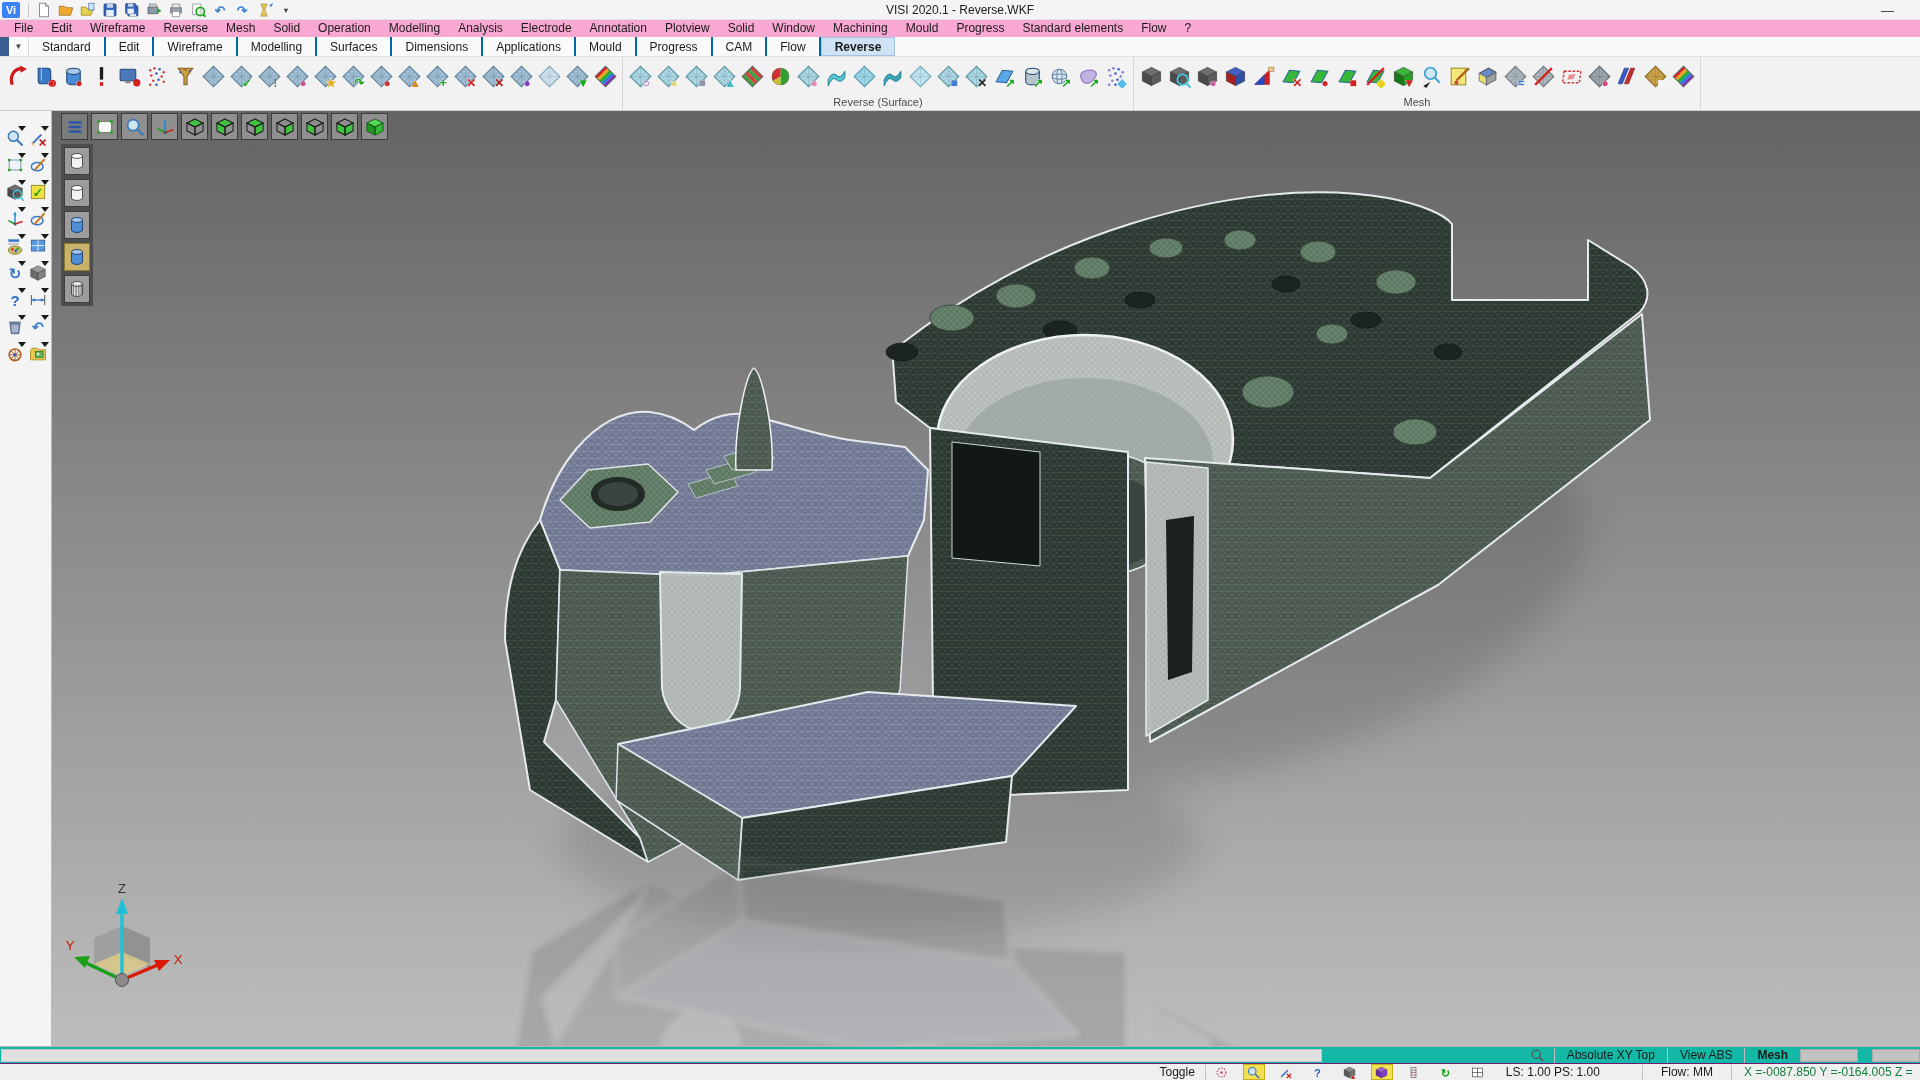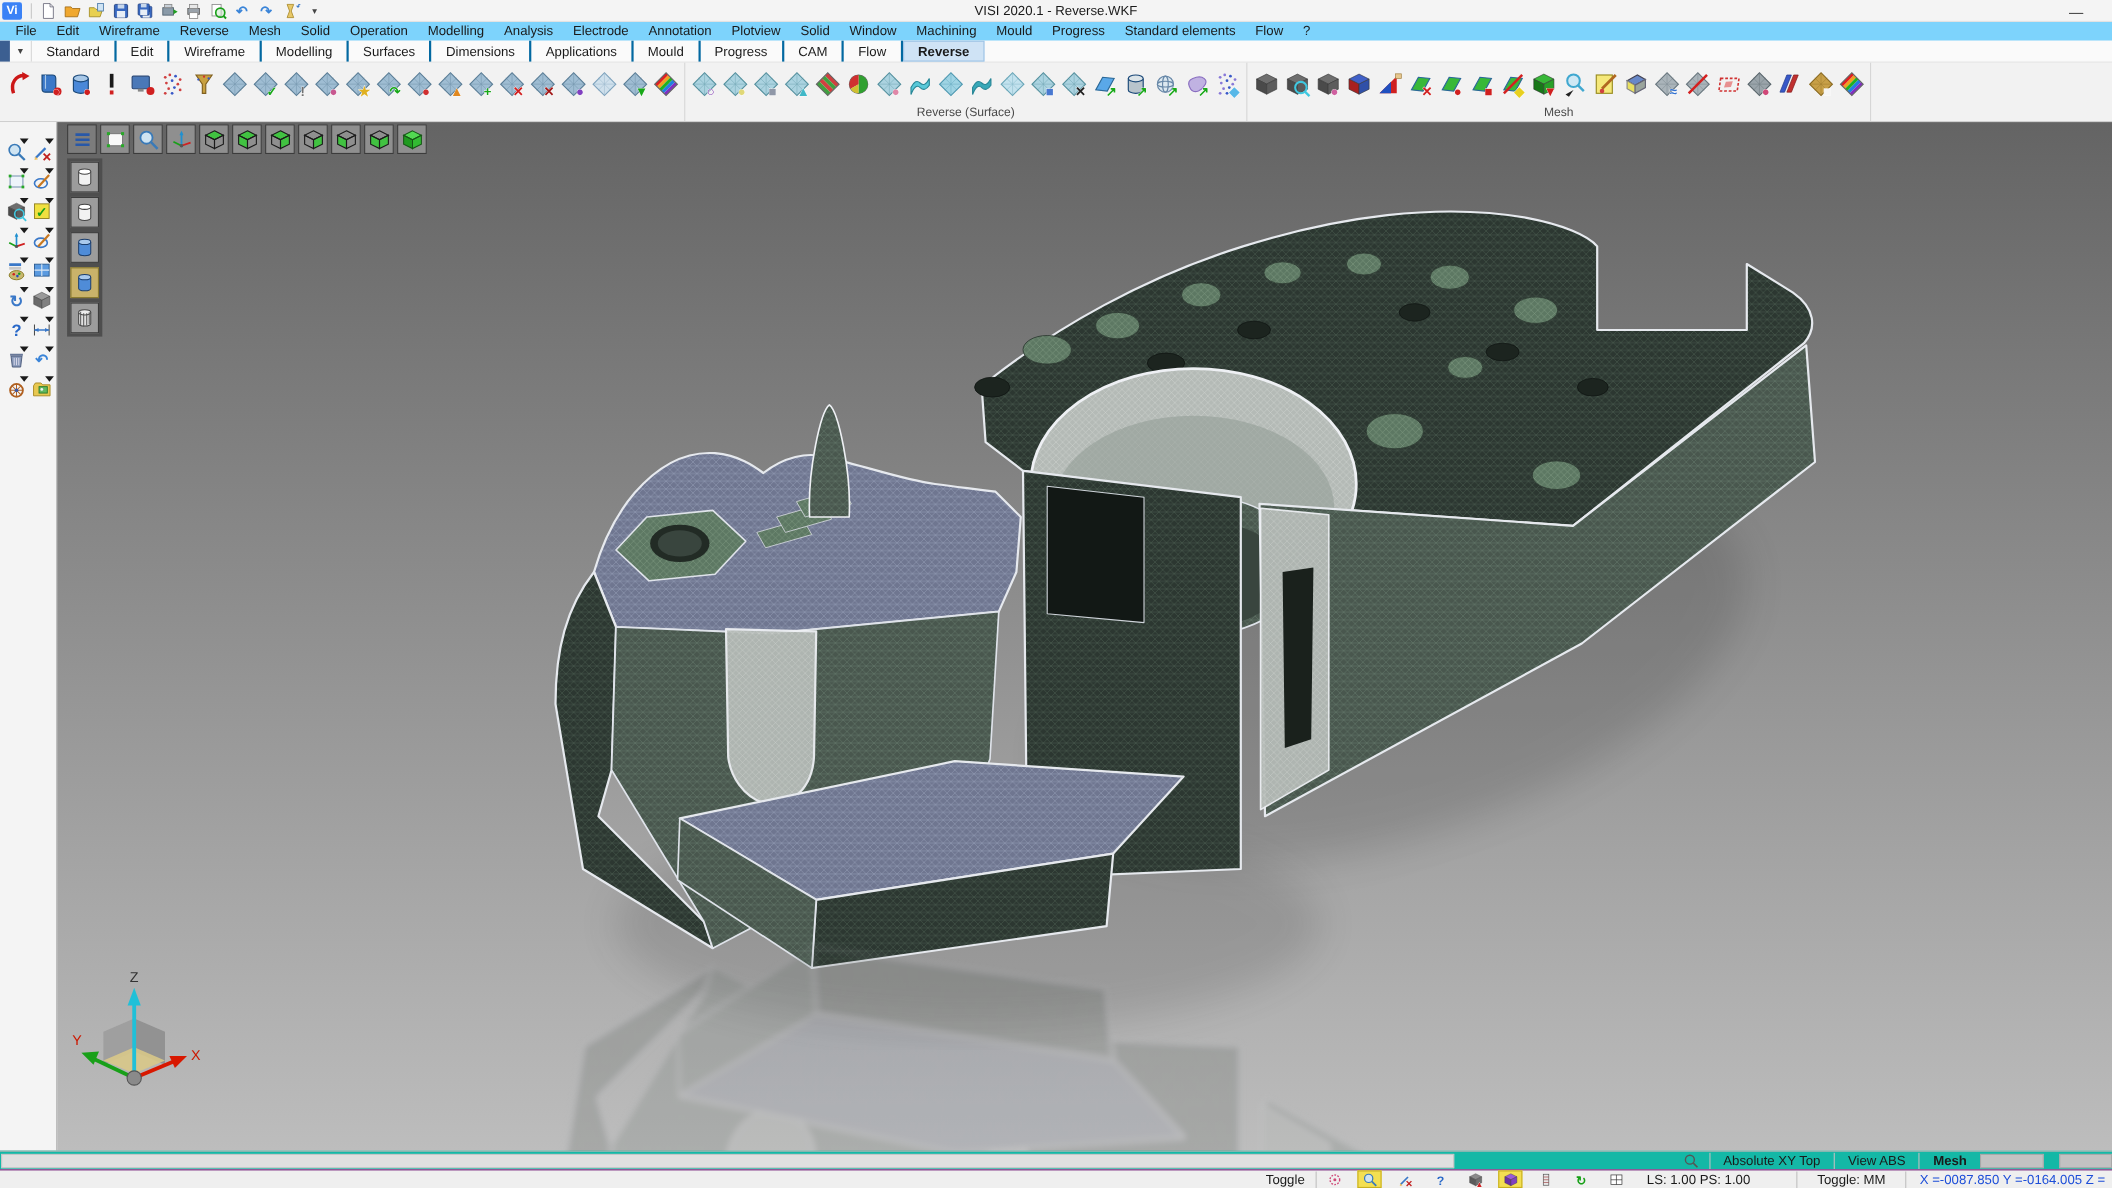--- a/index.html
+++ b/index.html
@@ -9,21 +9,21 @@
   #titlebar { position:absolute; left:0; top:0; width:1920px; height:20px; background:#f4f4f4; border-bottom:1px solid #e2e2e2; }
   #qa { position:absolute; left:2px; top:0; height:20px; display:flex; align-items:center; gap:2px; }
   .qbtn { width:20px; height:18px; display:flex; align-items:center; justify-content:center; }
   .qbtn svg { display:block; }
   #visi-logo { width:18px; height:16px; background:#3b82f6; color:#fff; font-weight:bold; font-size:11px; display:flex; align-items:center; justify-content:center; border-radius:2px; margin-right:3px; }
   .qsep { width:1px; height:14px; background:#c8c8c8; margin:0 3px; }
   #win-title { position:absolute; left:0; top:0; width:1920px; height:20px; text-align:center; font-size:12px; line-height:20px; color:#1a1a1a; pointer-events:none; }
   #win-controls { position:absolute; right:26px; top:0; height:20px; display:flex; align-items:center; color:#333; font-size:13px; gap:18px; }
 
   
-  #menubar { position:absolute; left:0; top:20px; width:1920px; height:17px; background:#7dd3fc; display:flex; align-items:center; padding-left:5px; }
+  #menubar { position:absolute; left:0; top:20px; width:1920px; height:17px; background:#f9a8d4; display:flex; align-items:center; padding-left:5px; }
   .menuitem { font-size:12px; color:#1a1a1a; padding:0 9px; line-height:17px; cursor:default; }
 
   
   #tabrow { position:absolute; left:0; top:37px; width:1920px; height:20px; background:#fafafa; border-bottom:1px solid #e0e0e0; display:flex; align-items:stretch; }
   #tab-accent { width:9px; background:#3c5f91; }
   #tab-caret { width:20px; display:flex; align-items:center; justify-content:center; font-size:8px; color:#444; border-right:1px solid #d8d8d8; }
   .tab { font-size:12px; color:#1a1a1a; padding:0 13px; display:flex; align-items:center; border-right:2px solid #0369a1; white-space:nowrap; }
   .tab.active { background:#cfe3f5; font-weight:bold; border:1px solid #9ec3e5; }
 
   
@@ -56,21 +56,21 @@
   
   #statusbar1 { position:absolute; left:0; top:1046px; width:1920px; height:17px; background:#14b8a6; border-top:1px solid #b5b5b5; display:flex; align-items:center; font-size:12px; color:#1a1a1a; }
   #hscroll { width:1322px; height:13px; margin-left:1px; background:#e0e0e0; border:1px solid #c6c6c6; }
   .sb-sep { width:1px; height:15px; background:#c0c0c0; }
   .sb-cell { padding:0 12px; white-space:nowrap; line-height:17px; }
   .sb-box { height:13px; background:#c2c2c2; border:1px solid #a8a8a8; }
 
   #statusbar2 { position:absolute; left:0; top:1063px; width:1920px; height:17px; background:#efefef; border-top:1px solid #701a75; display:flex; align-items:center; font-size:12px; color:#1a1a1a; }
   .st-iconbtn { width:22px; height:16px; display:flex; align-items:center; justify-content:center; margin:0 5px; }
   .st-iconbtn.hl { background:#f3df52; border:1px solid #c8b020; }
-  #coords { color:#1d4ed8; white-space:nowrap; overflow:hidden; }
+  #coords { color:#15803d; white-space:nowrap; overflow:hidden; }
 </style>
 </head>
 <body>
 
 <div id="titlebar">
   <div id="qa">
     <div id="visi-logo">Vi</div>
     <span class="qsep"></span>
   <span class="qbtn">
         <svg width="18" height="18" viewBox="0 0 24 24">
@@ -1137,16 +1137,16 @@
       </span>
       <span class="st-iconbtn">
         <svg width="15" height="15" viewBox="0 0 24 24">
           <rect x="4" y="5" width="16" height="14" fill="#fff" stroke="#333"></rect>
           <path d="M12 5v14M4 12h16" stroke="#333"></path>
         </svg>
       </span>
     </span>
   <span class="sb-cell">LS: 1.00 PS: 1.00</span>
   <span class="sb-sep" style="margin-left:30px"></span>
-  <span class="sb-cell" style="padding:0 18px">Toggle: MM</span>
+  <span class="sb-cell" style="padding:0 18px">Flow: MM</span>
   <span class="sb-sep"></span>
   <span class="sb-cell" id="coords">X =-0087.850 Y =-0164.005 Z =</span>
 </div>
 
 </body></html>

